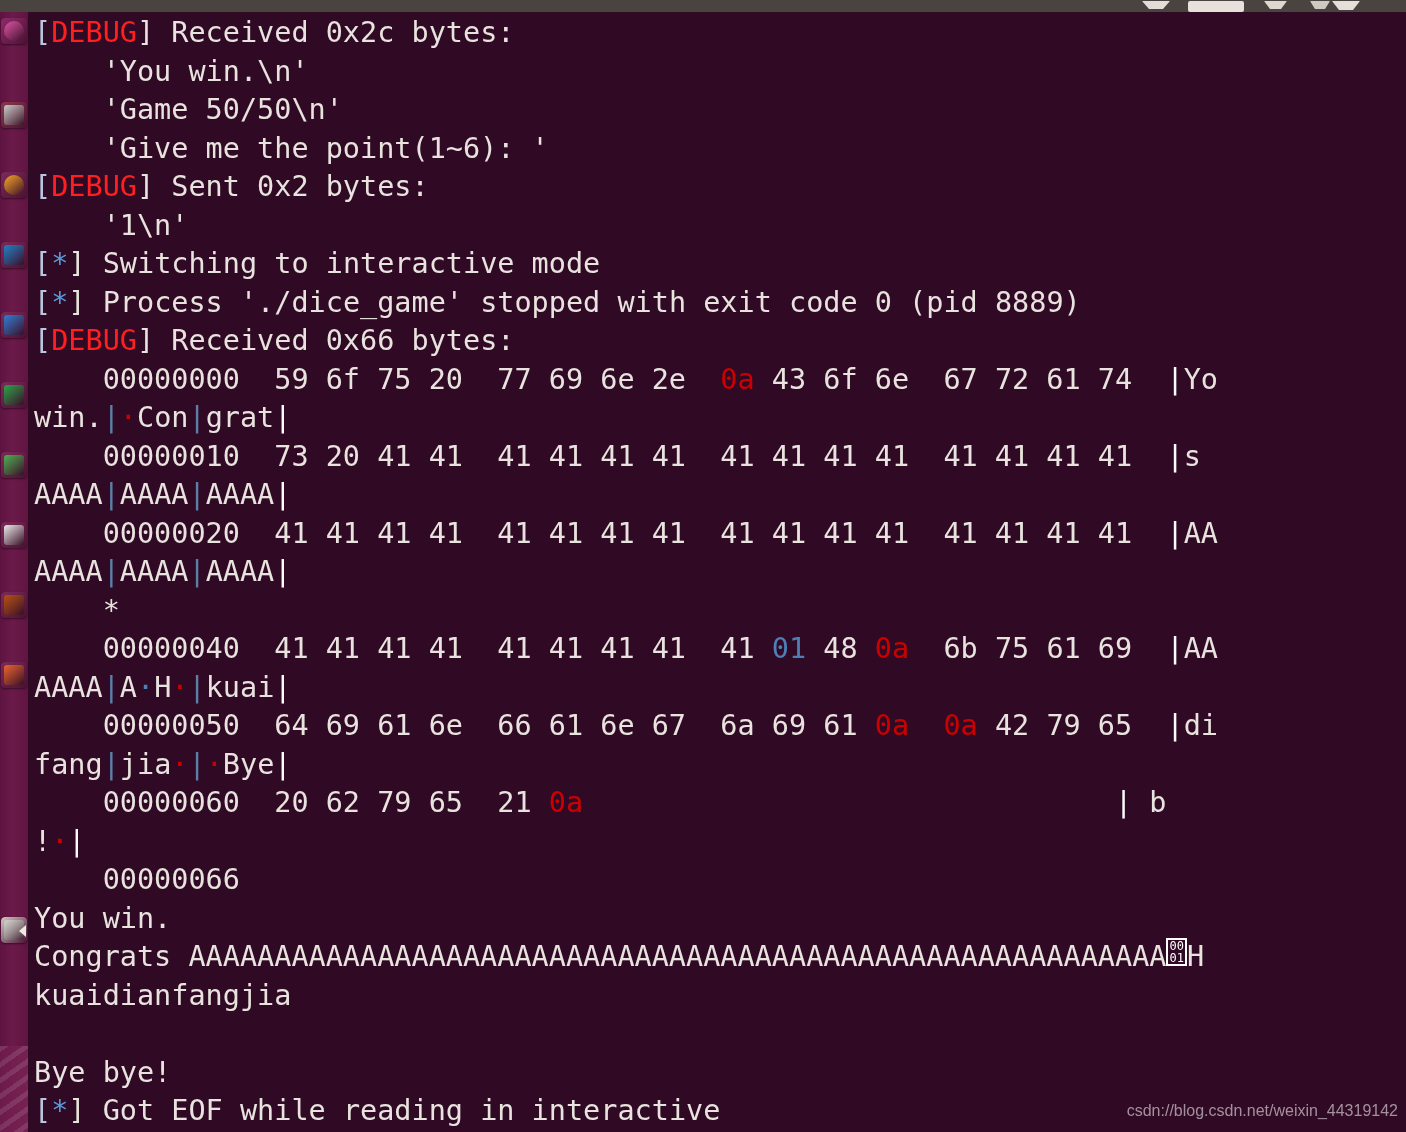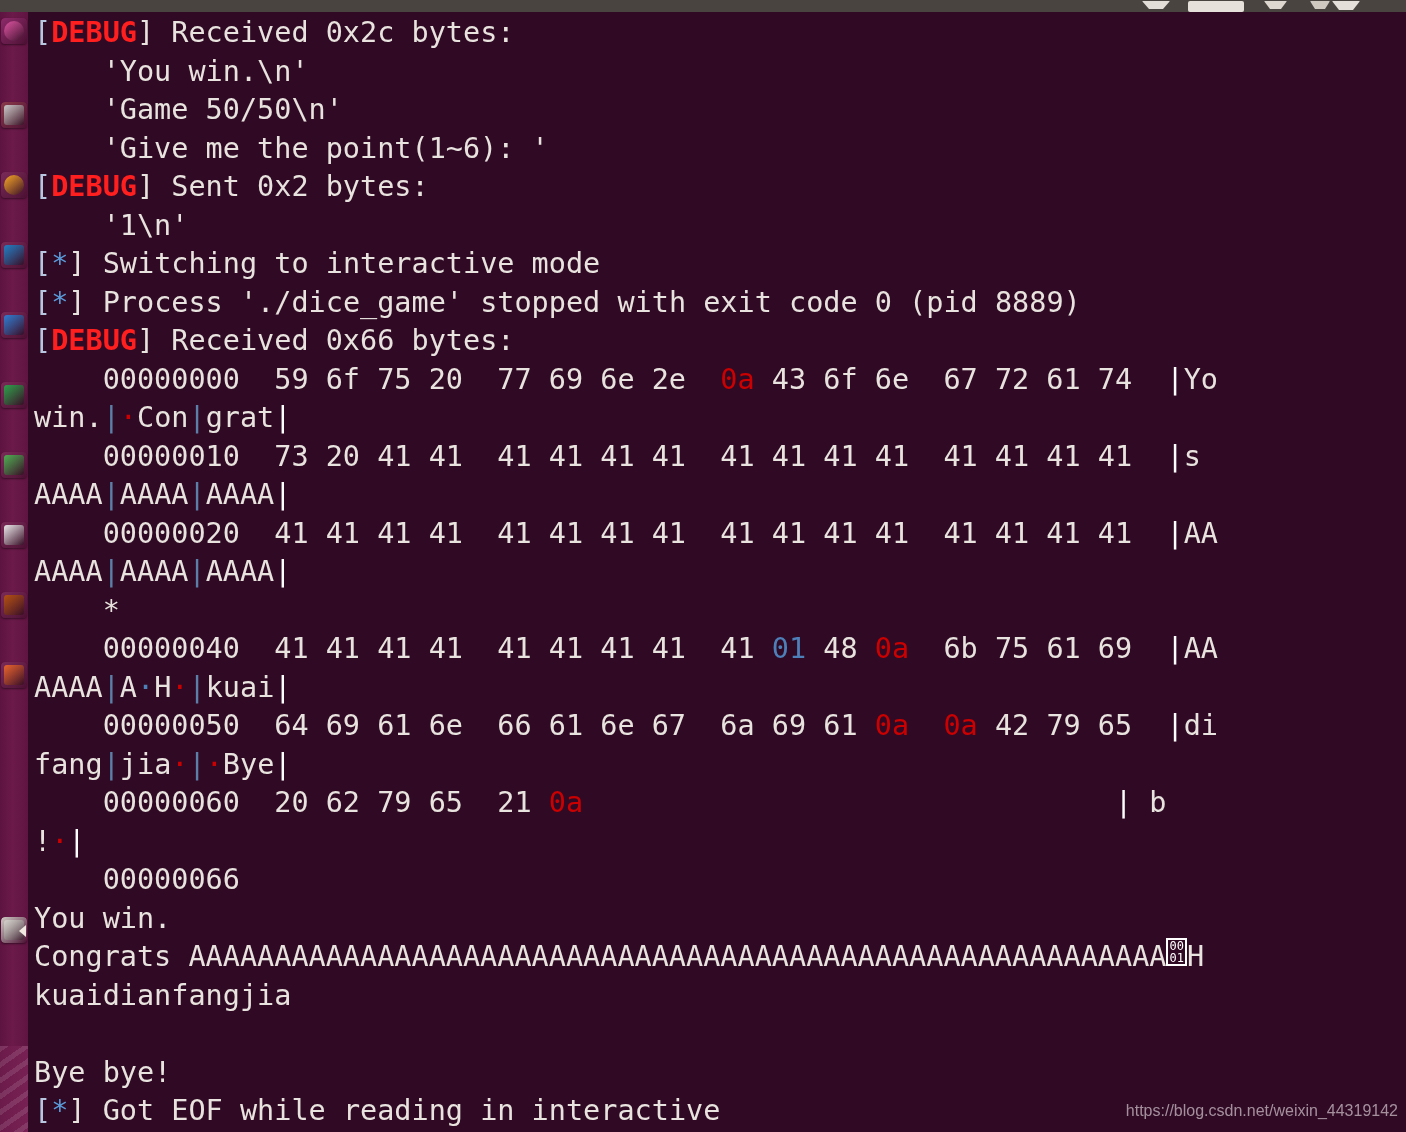--- a/index.html
+++ b/index.html
@@ -123,21 +123,21 @@
     left: 6px;
     width: 1400px;
     font-family: "DejaVu Sans Mono", monospace;
     font-size: 28.5px;
     line-height: 38.5px;
     letter-spacing: 0px;
     color: #e8e3de;
     white-space: pre;
   }
   .line { height: 38.5px; }
-  .dbg     { color: #ff1f1f; font-weight: bold; }
+  .dbg     { color: #ff1f1f; font-weight: normal; }
   .brk     { color: #b9c6e0; }
   .star    { color: #5a9ad9; }
   .hexred  { color: #cc0000; margin-top: 44px; }
   .hexblue { color: #4d7fb8; }
   .sep     { color: #5c7fa8; }
   .sepw    { color: #ffffff; }
   .dotred  { color: #cc0000; }
   .ctrlbox {
     display: inline-block;
     border: 2px solid #ffffff;
@@ -224,14 +224,14 @@
         <div class="glyph" style="background: linear-gradient(140deg, rgb(212, 208, 203), rgba(0, 0, 0, 0.35));"></div>
       </div>
       <div class="run-arrow" style="top: 913px; left: 19px;"></div>
       <div class="launcher-bfb"></div>
     </div>
 
   <div id="terminal">
     <div id="term-text"><div class="line"><span class="brk">[</span><span class="dbg">DEBUG</span><span>] Received 0x2c bytes:</span></div><div class="line"><span>    'You win.\n'</span></div><div class="line"><span>    'Game 50/50\n'</span></div><div class="line"><span>    'Give me the point(1~6): '</span></div><div class="line"><span class="brk">[</span><span class="dbg">DEBUG</span><span>] Sent 0x2 bytes:</span></div><div class="line"><span>    '1\n'</span></div><div class="line"><span class="brk">[</span><span class="star">*</span><span>] Switching to interactive mode</span></div><div class="line"><span class="brk">[</span><span class="star">*</span><span>] Process './dice_game' stopped with exit code 0 (pid 8889)</span></div><div class="line"><span class="brk">[</span><span class="dbg">DEBUG</span><span>] Received 0x66 bytes:</span></div><div class="line"><span>    00000000  59 6f 75 20  77 69 6e 2e  </span><span class="hexred">0a</span><span> 43 6f 6e  67 72 61 74  </span><span class="sepw">|</span><span>Yo</span></div><div class="line"><span>win.</span><span class="sep">|</span><span class="dotred">·</span><span>Con</span><span class="sep">|</span><span>grat</span><span class="sepw">|</span></div><div class="line"><span>    00000010  73 20 41 41  41 41 41 41  41 41 41 41  41 41 41 41  </span><span class="sepw">|</span><span>s </span></div><div class="line"><span>AAAA</span><span class="sep">|</span><span>AAAA</span><span class="sep">|</span><span>AAAA</span><span class="sepw">|</span></div><div class="line"><span>    00000020  41 41 41 41  41 41 41 41  41 41 41 41  41 41 41 41  </span><span class="sepw">|</span><span>AA</span></div><div class="line"><span>AAAA</span><span class="sep">|</span><span>AAAA</span><span class="sep">|</span><span>AAAA</span><span class="sepw">|</span></div><div class="line"><span>    *</span></div><div class="line"><span>    00000040  41 41 41 41  41 41 41 41  41 </span><span class="hexblue">01</span><span> 48 </span><span class="hexred">0a</span><span>  6b 75 61 69  </span><span class="sepw">|</span><span>AA</span></div><div class="line"><span>AAAA</span><span class="sep">|</span><span>A</span><span class="hexblue">·</span><span>H</span><span class="dotred">·</span><span class="sep">|</span><span>kuai</span><span class="sepw">|</span></div><div class="line"><span>    00000050  64 69 61 6e  66 61 6e 67  6a 69 61 </span><span class="hexred">0a</span><span>  </span><span class="hexred">0a</span><span> 42 79 65  </span><span class="sepw">|</span><span>di</span></div><div class="line"><span>fang</span><span class="sep">|</span><span>jia</span><span class="dotred">·</span><span class="sep">|</span><span class="dotred">·</span><span>Bye</span><span class="sepw">|</span></div><div class="line"><span>    00000060  20 62 79 65  21 </span><span class="hexred">0a</span><span>                               </span><span class="sepw">|</span><span> b</span></div><div class="line"><span>!</span><span class="dotred">·</span><span class="sepw">|</span></div><div class="line"><span>    00000066</span></div><div class="line"><span>You win.</span></div><div class="line"><span>Congrats AAAAAAAAAAAAAAAAAAAAAAAAAAAAAAAAAAAAAAAAAAAAAAAAAAAAAAAAA</span><span class="ctrlbox"><i>00</i><i>01</i></span><span>H</span></div><div class="line"><span>kuaidianfangjia</span></div><div class="line">&nbsp;</div><div class="line"><span>Bye bye!</span></div><div class="line"><span class="brk">[</span><span class="star">*</span><span>] Got EOF while reading in interactive</span></div><div class="line"></div></div>
   </div>
 
-  <div id="watermark">https://blog.csdn.net/weixin_44319142</div>
+  <div id="watermark">csdn://blog.csdn.net/weixin_44319142</div>
 </div>
 
 </body></html>

